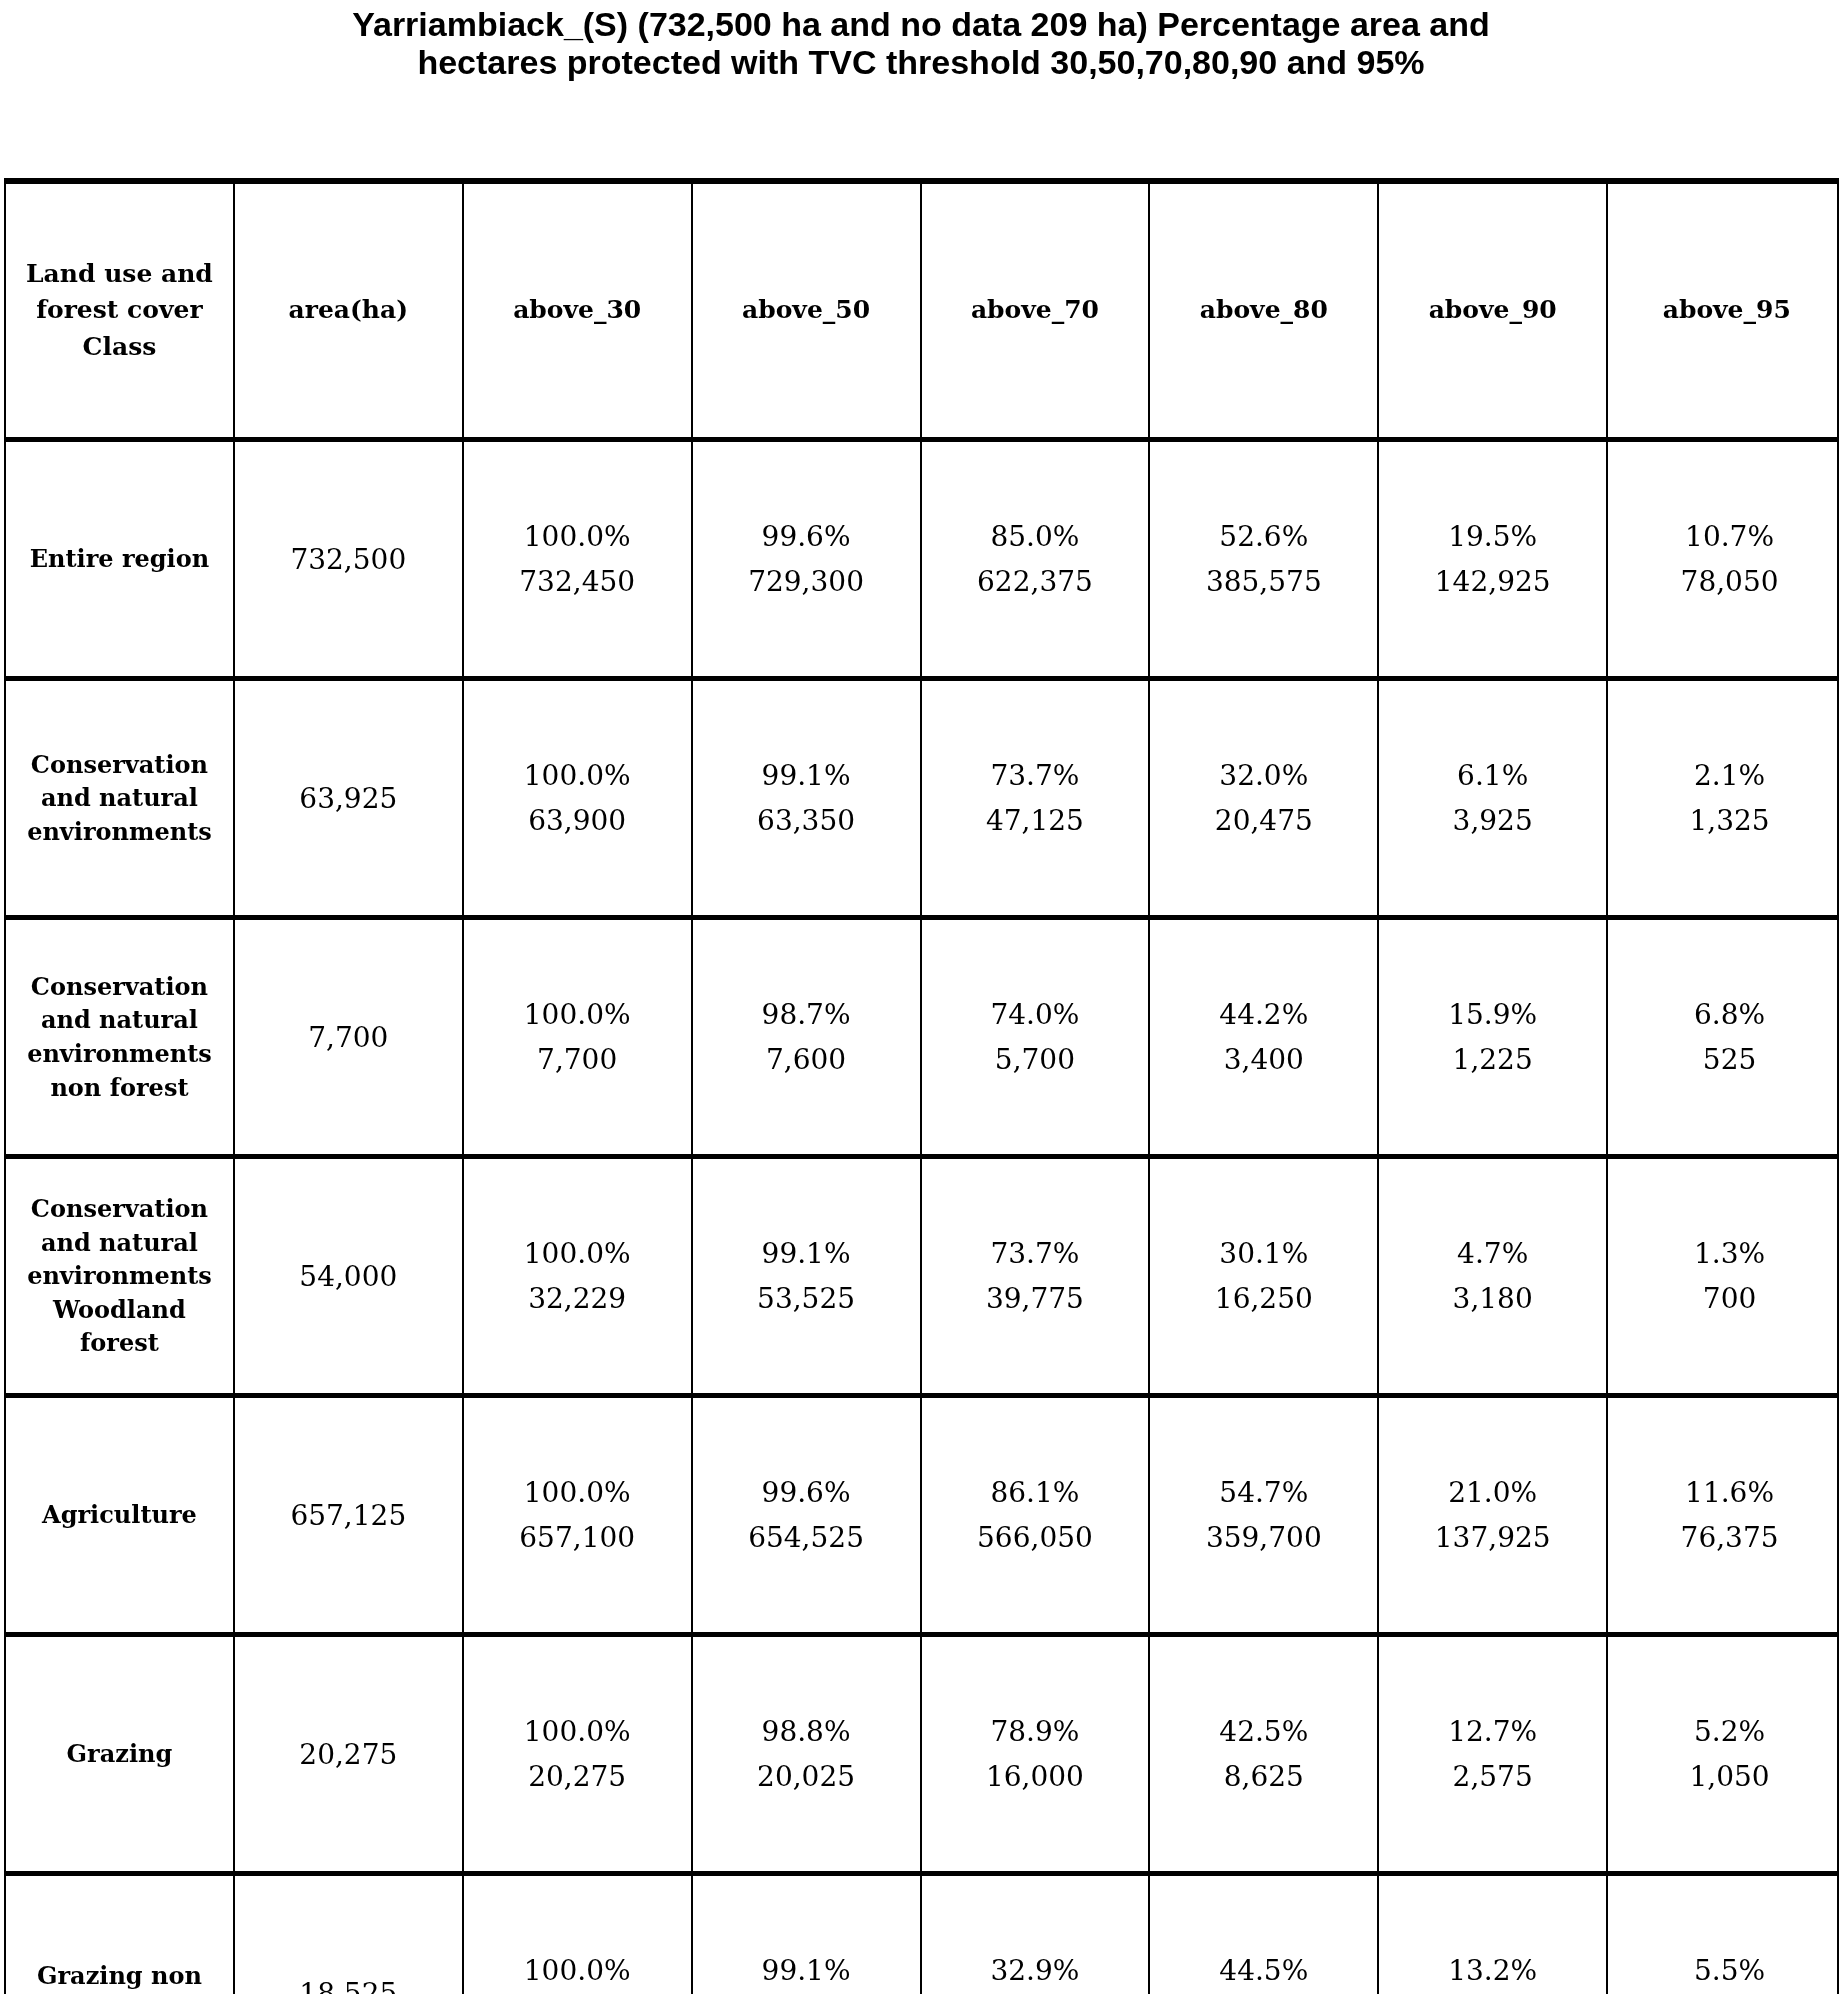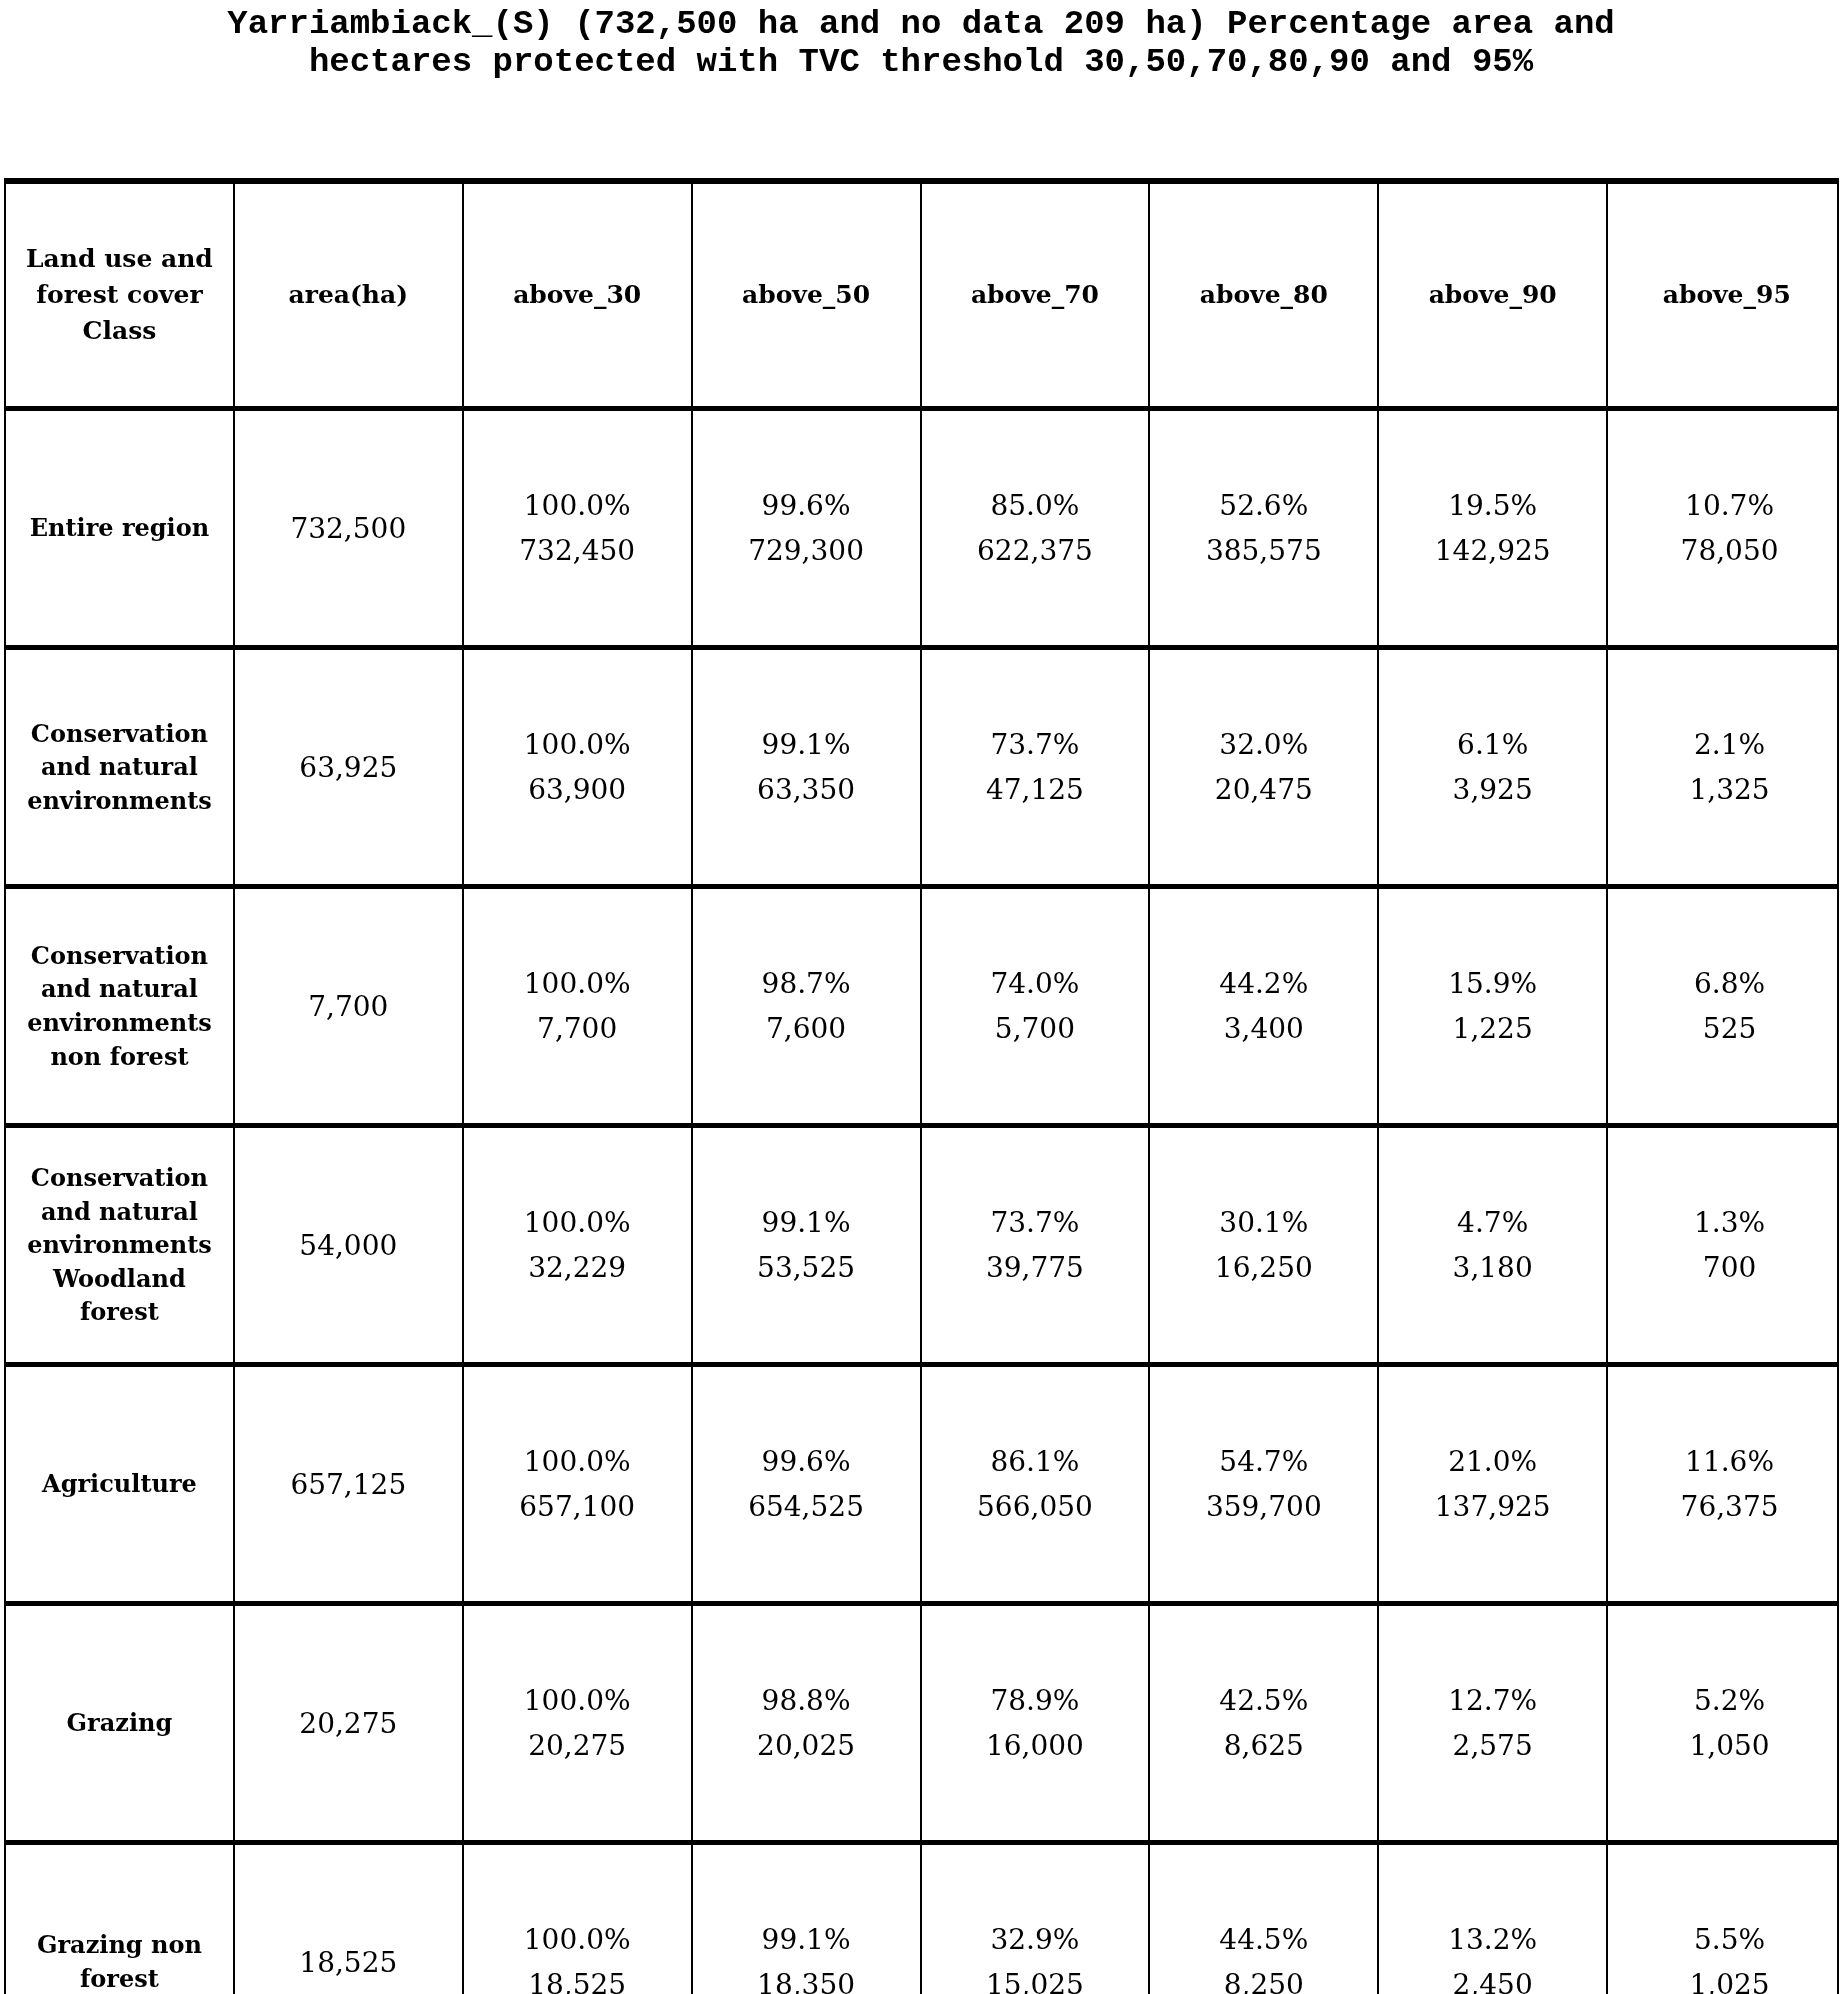--- a/index.html
+++ b/index.html
@@ -7,21 +7,21 @@
     position:relative;
     width:1842px;height:2521px;
     font-family:"DejaVu Serif", serif;
     color:#000;
     overflow:hidden;
   }
   
   .title{
     position:absolute;top:4.8px;left:0;right:0;
     text-align:center;
-    font-family:Liberation Mono, monospace;
+    font-family:Liberation Sans, sans-serif;
     font-weight:bold;
     font-size:34px;line-height:1.13;
     white-space:nowrap;
   }
   
   .table{
     position:absolute;top:178px;left:4px;width:1835px;
     box-sizing:border-box;
     border:2px solid #000;
     border-top-width:6.4px;border-bottom-width:6.4px;
@@ -33,21 +33,21 @@
   .cell{
     box-sizing:border-box;
     border-right:2px solid #000;
     border-bottom:5.6px solid #000;
     display:flex;flex-direction:column;
     align-items:center;justify-content:center;
     text-align:center;
   }
   .tr .cell:last-child{border-right:none;padding-left:14px;}
   .tr:last-child .cell{border-bottom:none;}
-  .th{height:227px;font-weight:bold;font-size:25px;padding:0 5.6px;line-height:1.45;}
+  .th{height:258px;font-weight:bold;font-size:25px;padding:0 5.6px;line-height:1.45;}
   .td{height:239px;}
   .label{font-weight:bold;font-size:24px;padding:0 9px;line-height:1.4;}
   .num{font-size:28px;}
   .pct .p{display:block;line-height:1.62;}
 </style>
 </head>
 <body>
 
 <div class="title">
   <div>Yarriambiack_(S) (732,500 ha and no data 209 ha) Percentage area and</div>

